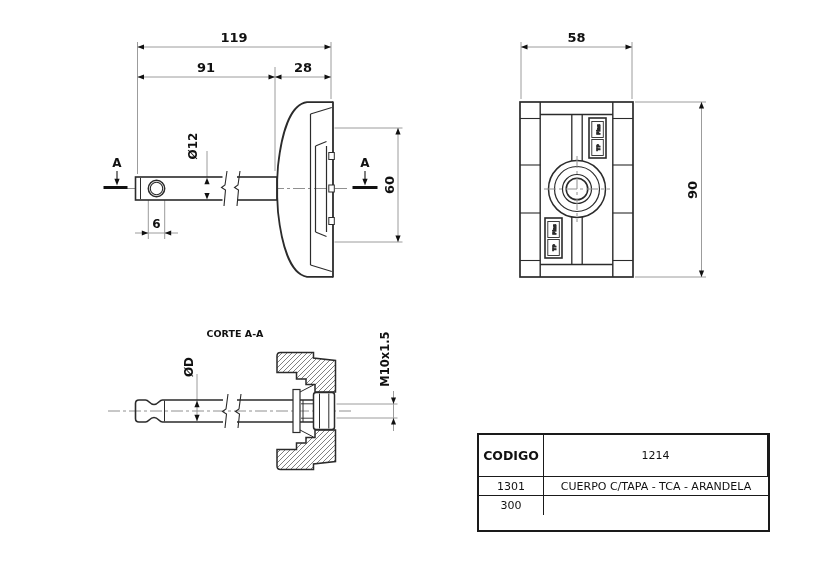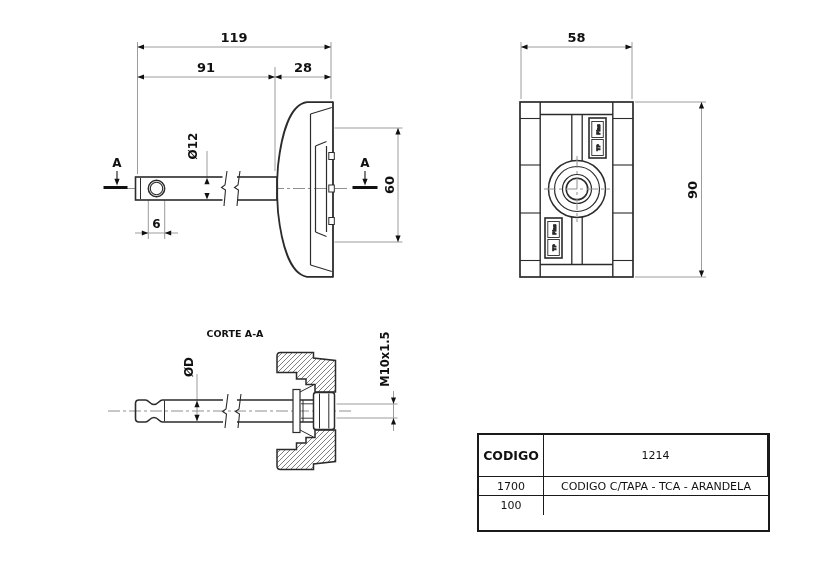--- a/index.html
+++ b/index.html
@@ -228,19 +228,19 @@
     <text x="193" y="367" text-anchor="middle" transform="rotate(-90 193 367)" class="dim-sm">ØD</text>
     <text x="389" y="359" text-anchor="middle" transform="rotate(-90 389 359)" font-size="11.5">M10x1.5</text>
   </g>
 </svg>
 
   <div class="parts-table">
     <div class="cell col1 rb hdr">CODIGO</div>
 
     <div class="cell col1 rb rowtxt">1214</div>
 
-    <div class="cell col1 rb rowtxt">1700</div>
-    <div class="cell rb rowtxt">CODIGO C/TAPA - TCA - ARANDELA</div>
-
-    <div class="cell col1 rowtxt">100</div>
+    <div class="cell col1 rb rowtxt">1301</div>
+    <div class="cell rb rowtxt">CUERPO C/TAPA - TCA - ARANDELA</div>
+
+    <div class="cell col1 rowtxt">300</div>
   </div>
 
 </div>
 
 </body></html>

